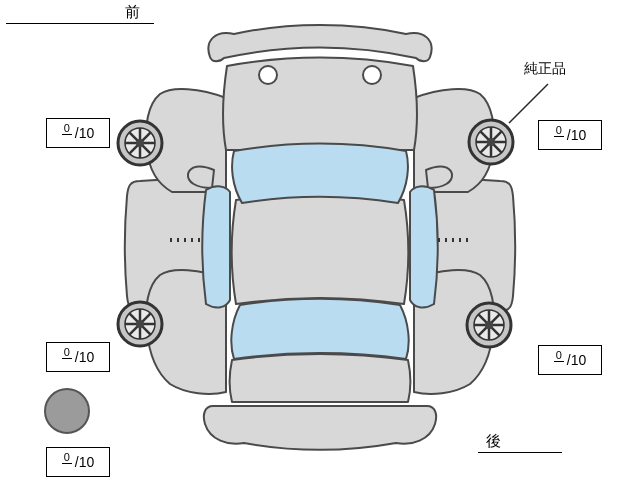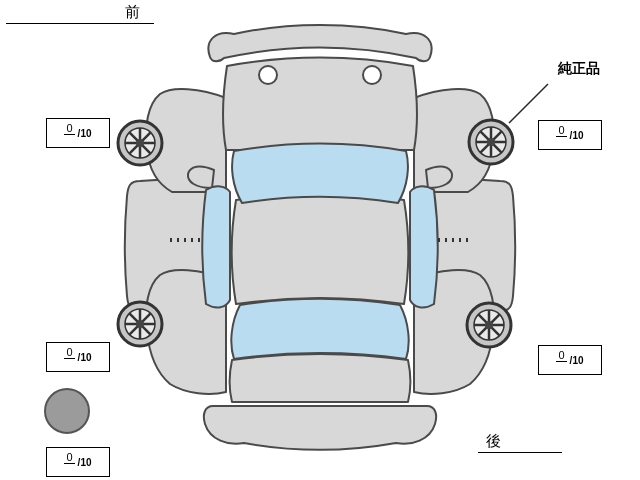--- a/index.html
+++ b/index.html
@@ -5,27 +5,27 @@
   html,body{margin:0;padding:0;background:#fff;}
   #stage{
     position:relative;width:640px;height:480px;overflow:hidden;
     background:#fff;font-family:"Liberation Sans","DejaVu Sans",sans-serif;color:#000;
   }
   #car-svg{position:absolute;left:0;top:0;}
   .label{position:absolute;font-size:15px;line-height:20px;}
   .underlined{border-bottom:1px solid #000;}
   #front-label{left:6px;top:2px;width:148px;height:22px;text-align:right;padding-right:14px;box-sizing:border-box;}
   #rear-label{left:478px;top:431px;width:84px;height:22px;padding-left:8px;box-sizing:border-box;}
-  #genuine-label{left:558px;top:58px;font-weight:bold;font-size:14px;}
+  #genuine-label{left:524px;top:58px;font-weight:normal;font-size:14px;}
   .score-box{
     position:absolute;width:64px;height:30px;background:#fff;border:1px solid #000;
     display:flex;align-items:center;justify-content:center;gap:3px;box-sizing:border-box;
   }
   .score-num{font-size:11px;position:relative;top:-5px;border-bottom:1px solid #000;padding:0 2px;}
-  .score-den{font-size:10px;font-weight:bold;}
+  .score-den{font-size:14px;font-weight:normal;}
   #spare-tire{
     position:absolute;left:44px;top:388px;width:46px;height:46px;border-radius:50%;
     border:2px solid #555;box-sizing:border-box;
   }
 </style>
 </head>
 <body>
 
 <div id="stage" style="background: rgb(255, 255, 255);">
 

